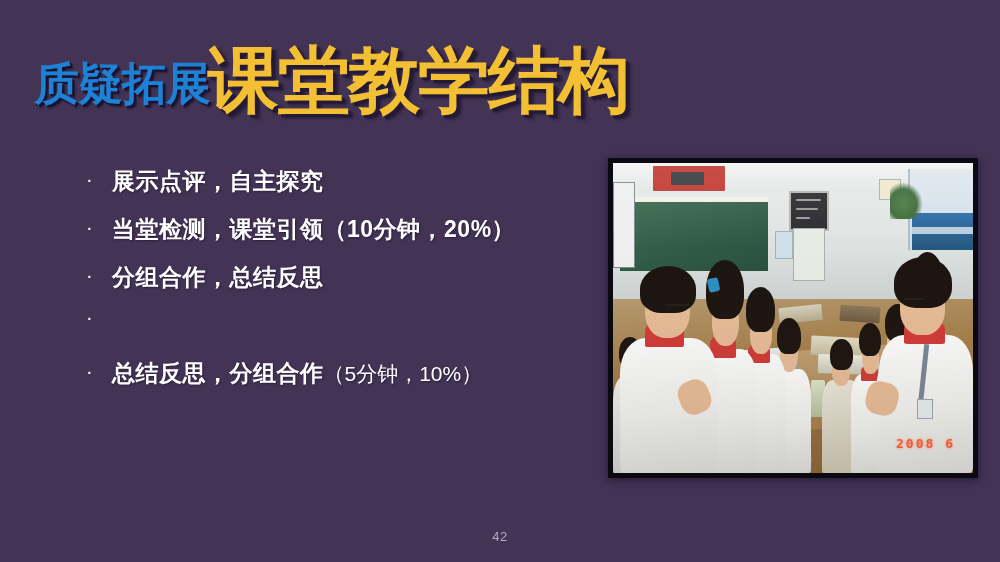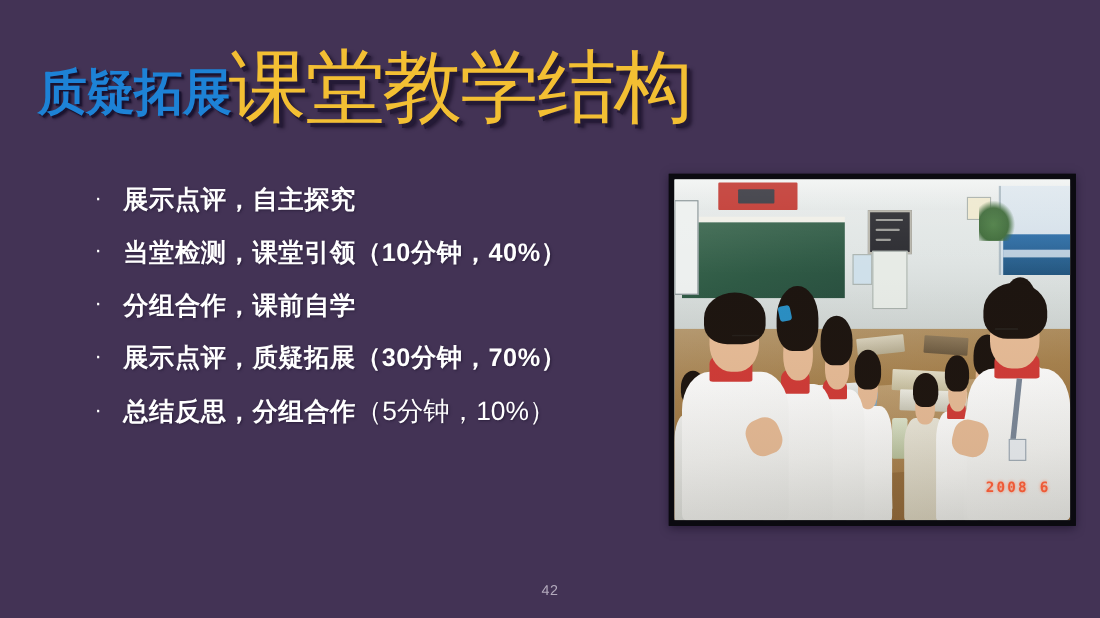--- a/index.html
+++ b/index.html
@@ -37,21 +37,21 @@
     letter-spacing: -1px;
     line-height: 1;
     position: relative;
     top: -6px;
     text-shadow:
       2px 2px 0 #1a1330,
       3px 3px 2px rgba(20,12,34,.65);
   }
   .title-main {
     font-size: 72px;
-    font-weight: normal;
+    font-weight: bold;
     color: #f3bf33;
     letter-spacing: -2px;
     line-height: 1;
     position: relative;
     top: 4px;
     margin-left: -2px;
     text-shadow:
       3px 3px 0 #241a36,
       5px 4px 3px rgba(20,12,34,.6);
   }
@@ -84,21 +84,21 @@
     font-weight: bold;
     letter-spacing: .5px;
     color: #ffffff;
     text-shadow: 1px 1px 2px rgba(25,16,40,.55);
   }
   .bullet-text .note-bold {
     font-weight: bold;
   }
   .bullet-text .note-light {
     font-weight: normal;
-    font-size: 24px;
+    font-size: 21px;
     letter-spacing: 0;
   }
 
   
   .photo-frame {
     position: absolute;
     left: 608px;
     top: 158px;
     width: 370px;
     height: 320px;
@@ -453,31 +453,30 @@
 
   <div class="bullets">
 
     <div class="bullet-row">
       <span class="bullet-dot">·</span>
       <span class="bullet-text"><span>展示点评，自主探究</span><span class="note-bold"></span></span>
     </div>
 
     <div class="bullet-row">
       <span class="bullet-dot">·</span>
-      <span class="bullet-text"><span>当堂检测，课堂引领</span><span class="note-bold">（10分钟，40%）</span></span>
+      <span class="bullet-text"><span>当堂检测，课堂引领</span><span class="note-bold">（10分钟，20%）</span></span>
     </div>
 
     <div class="bullet-row">
       <span class="bullet-dot">·</span>
-      <span class="bullet-text"><span>分组合作，课前自学</span><span class="note-bold"></span></span>
+      <span class="bullet-text"><span>分组合作，总结反思</span><span class="note-bold"></span></span>
     </div>
 
     <div class="bullet-row">
       <span class="bullet-dot">·</span>
-      <span class="bullet-text"><span>展示点评，质疑拓展</span><span class="note-bold">（30分钟，70%）</span></span>
     </div>
 
     <div class="bullet-row">
       <span class="bullet-dot">·</span>
       <span class="bullet-text"><span>总结反思，分组合作</span><span class="note-light">（5分钟，10%）</span></span>
     </div>
 
   </div>
 
   <div class="photo-frame">

